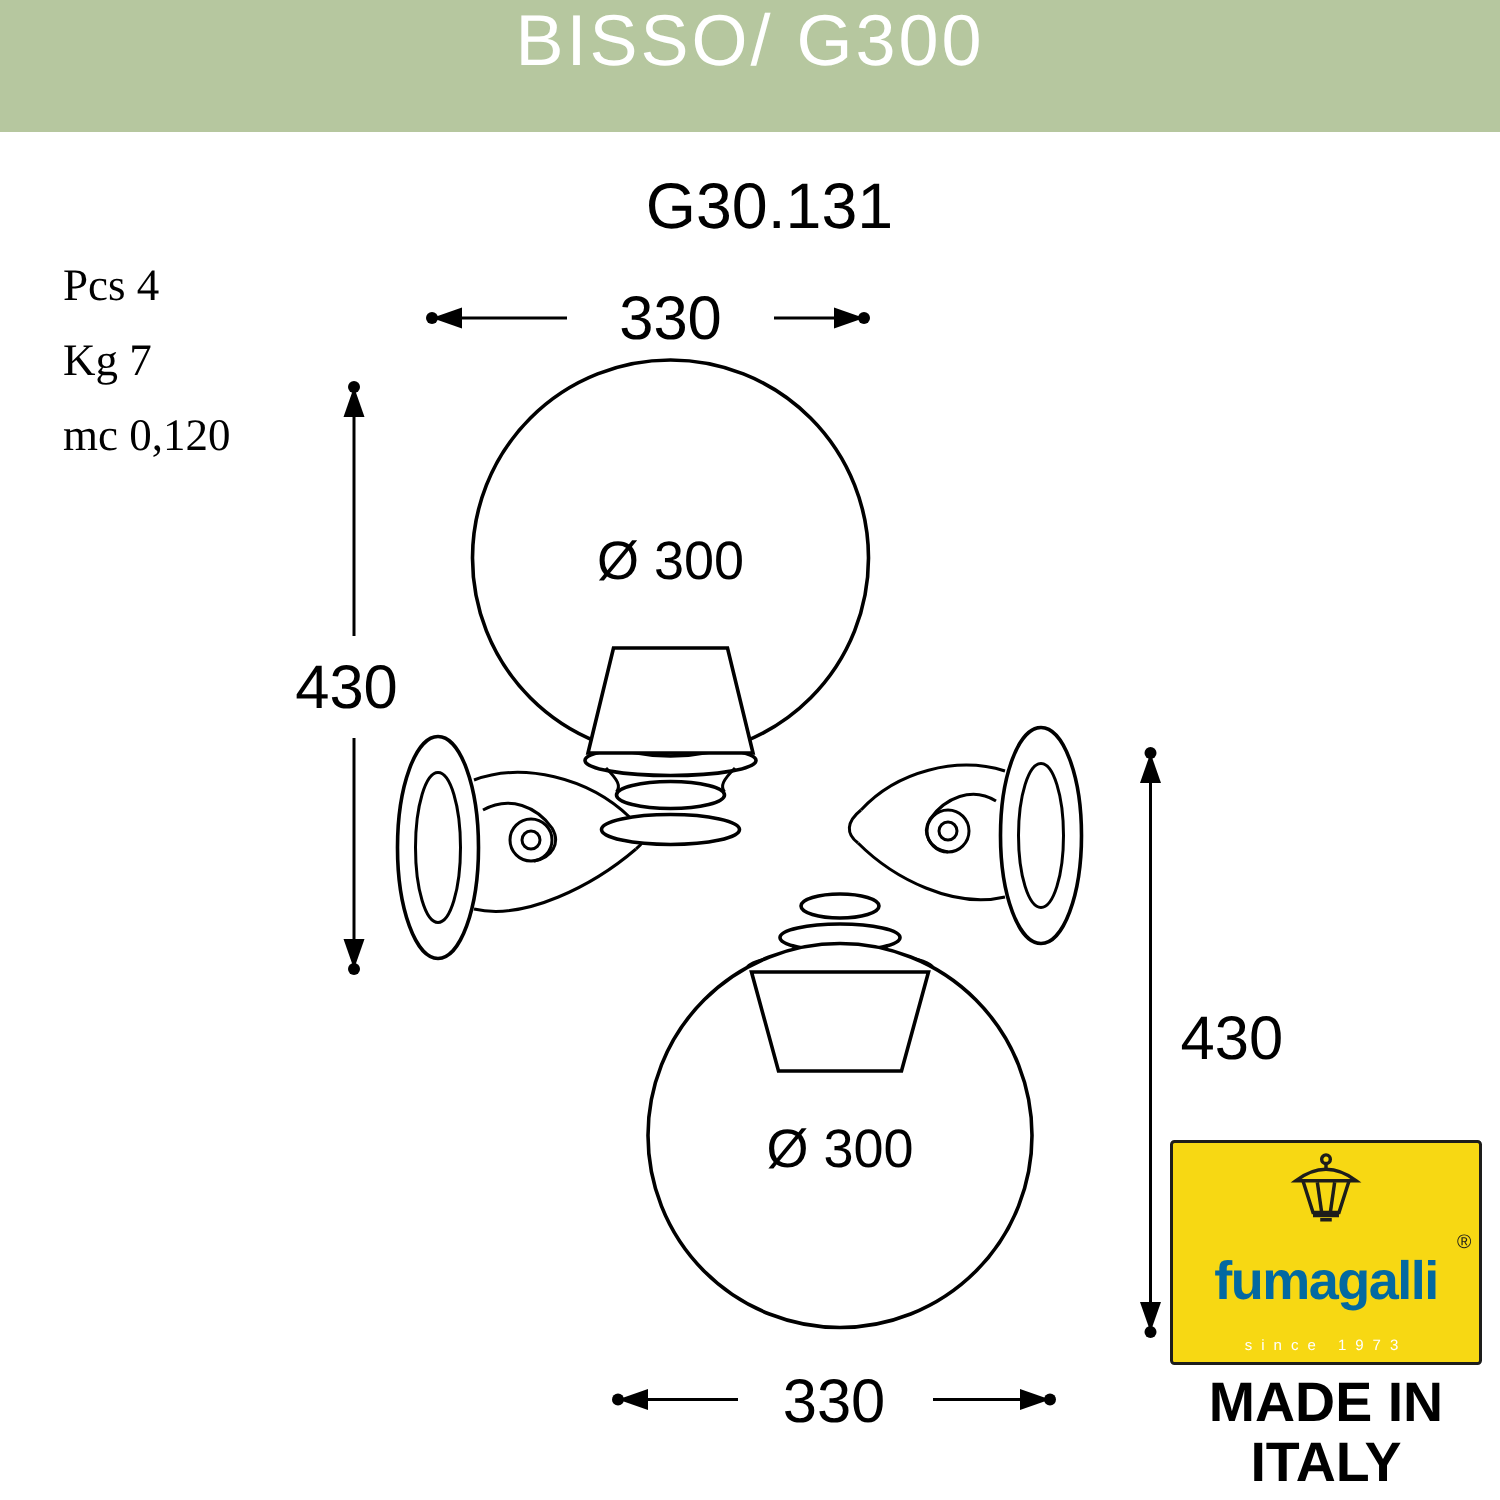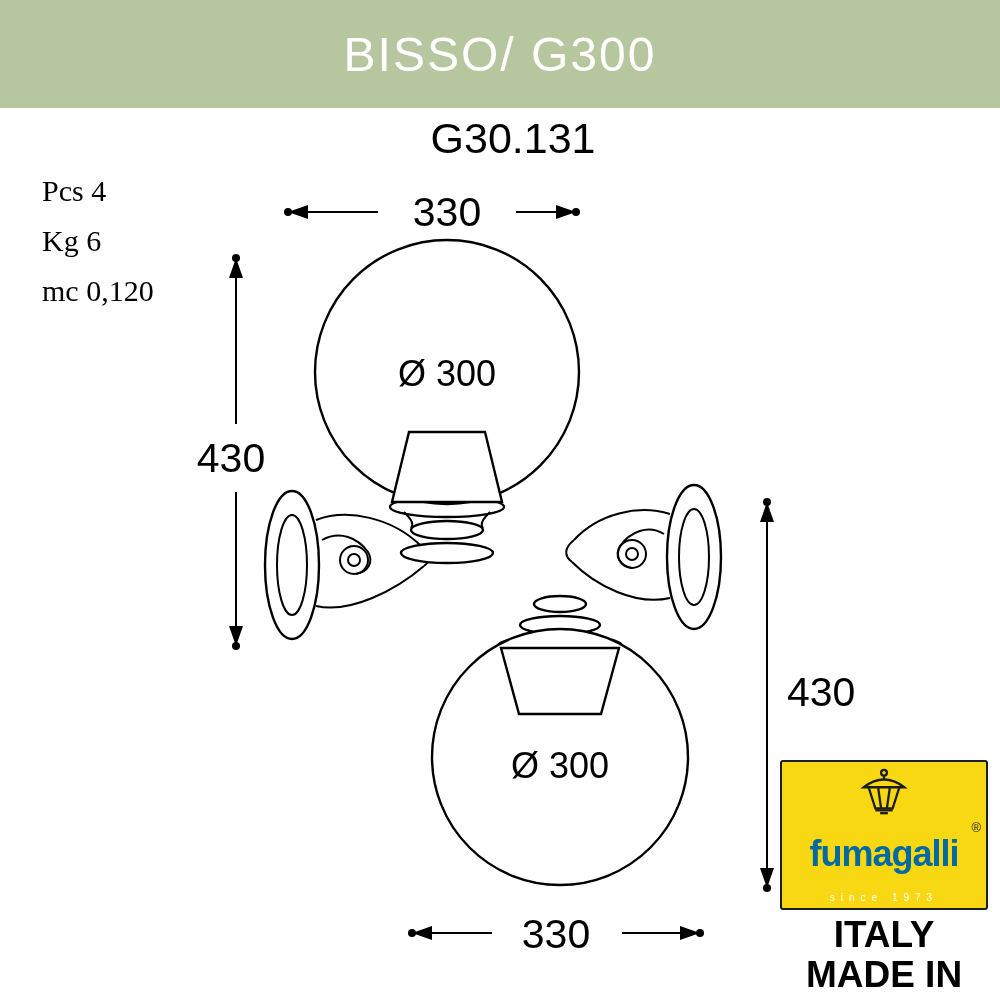--- a/index.html
+++ b/index.html
@@ -1,22 +1,22 @@
 <!DOCTYPE html>
 <html><head>
 <meta charset="utf-8">
 <style>
   html,body{margin:0;padding:0;}
   body{
     width:1000px;height:1000px;position:relative;background:#ffffff;
     font-family:"Liberation Sans", sans-serif;overflow:hidden;color:#000;
   }
   .header{
-    position:absolute;top:0;left:0;width:1000px;height:108px;
-    background:#b6c79f;display:flex;align-items:center;justify-content:center;
+    position:absolute;top:0;left:0;width:1000px;height:88px;
+    background:#b6c79f;display:flex;align-items:flex-start;justify-content:center;
   }
   .header-title{color:#ffffff;font-size:48px;letter-spacing:2px;font-weight:400;}
   .model-code{
     position:absolute;top:114px;left:0;width:1000px;text-align:center;
     font-size:43px;font-weight:400;padding-left:13px;
   }
   .specs{position:absolute;left:42px;top:166px;font-size:30px;}
   .specs .spec-line{height:50px;line-height:50px;font-family:Liberation Serif, serif;}
   .drawing-svg{position:absolute;left:0;top:0;}
   .lines{stroke:#000;stroke-width:2;fill:none;}
@@ -41,21 +41,21 @@
 <body>
 
 <div class="header">
   <div class="header-title">BISSO/ G300</div>
 </div>
 
 <div class="model-code">G30.131</div>
 
 <div class="specs">
   <div class="spec-line">Pcs 4</div>
-  <div class="spec-line">Kg 6</div>
+  <div class="spec-line">Kg 7</div>
   <div class="spec-line">mc 0,120</div>
 </div>
 
 <svg class="drawing-svg" width="1000" height="1000" viewBox="0 0 1000 1000">
 
   <g>
     <circle class="dim-dot" cx="288" cy="212" r="4"></circle>
     <circle class="dim-dot" cx="576" cy="212" r="4"></circle>
     <polygon class="dim-arrow" points="288,212 308,205 308,219"></polygon>
     <polygon class="dim-arrow" points="576,212 556,205 556,219"></polygon>
@@ -162,16 +162,16 @@
           <path d="M21,44 L39,44"></path>
           <path d="M26,47 L34,47"></path>
         </g>
       </svg>
     </div>
     <span class="logo-reg">®</span>
     <div class="logo-brand">fumagalli</div>
     <div class="logo-tagline">since 1973</div>
   </div>
   <div class="made-in">
+    <div>MADE IN</div>
     <div>ITALY</div>
-    <div>MADE IN</div>
   </div>
 </div>
 
 </body></html>

